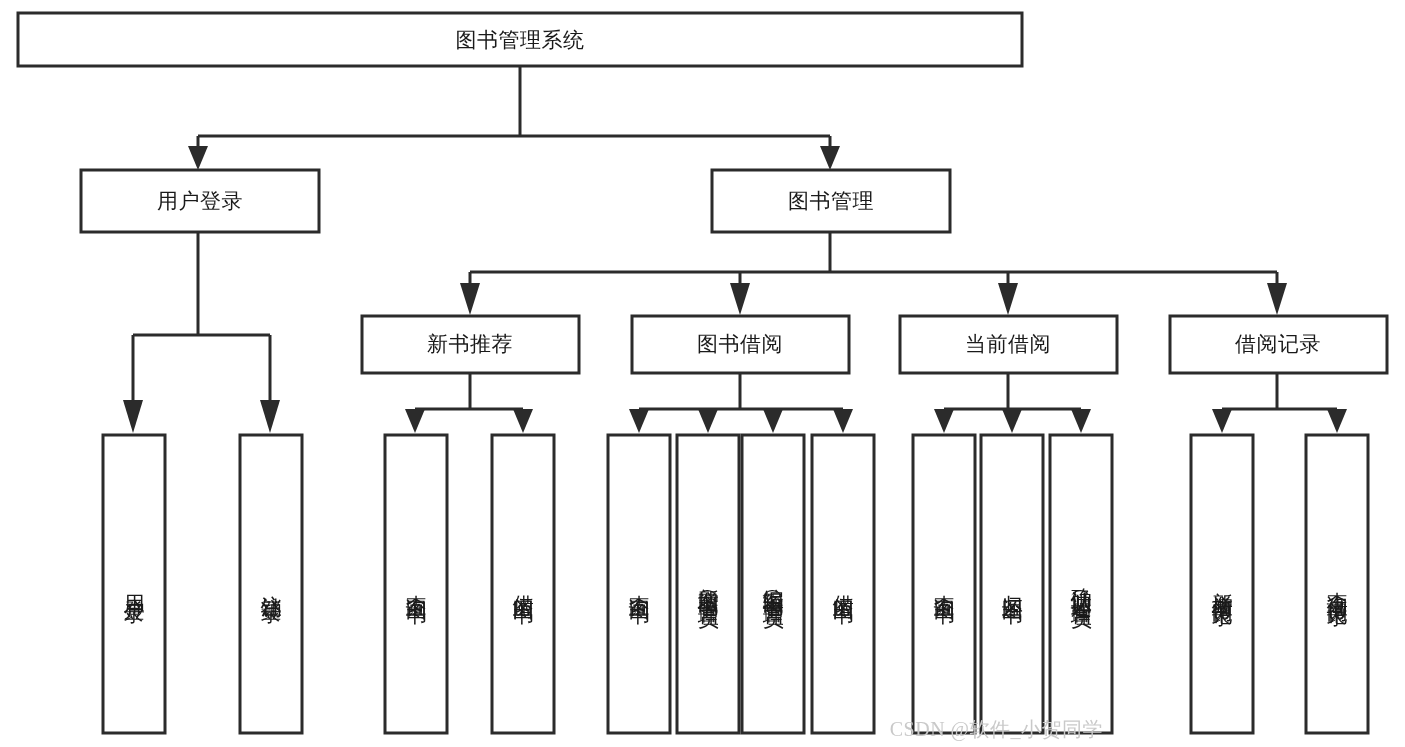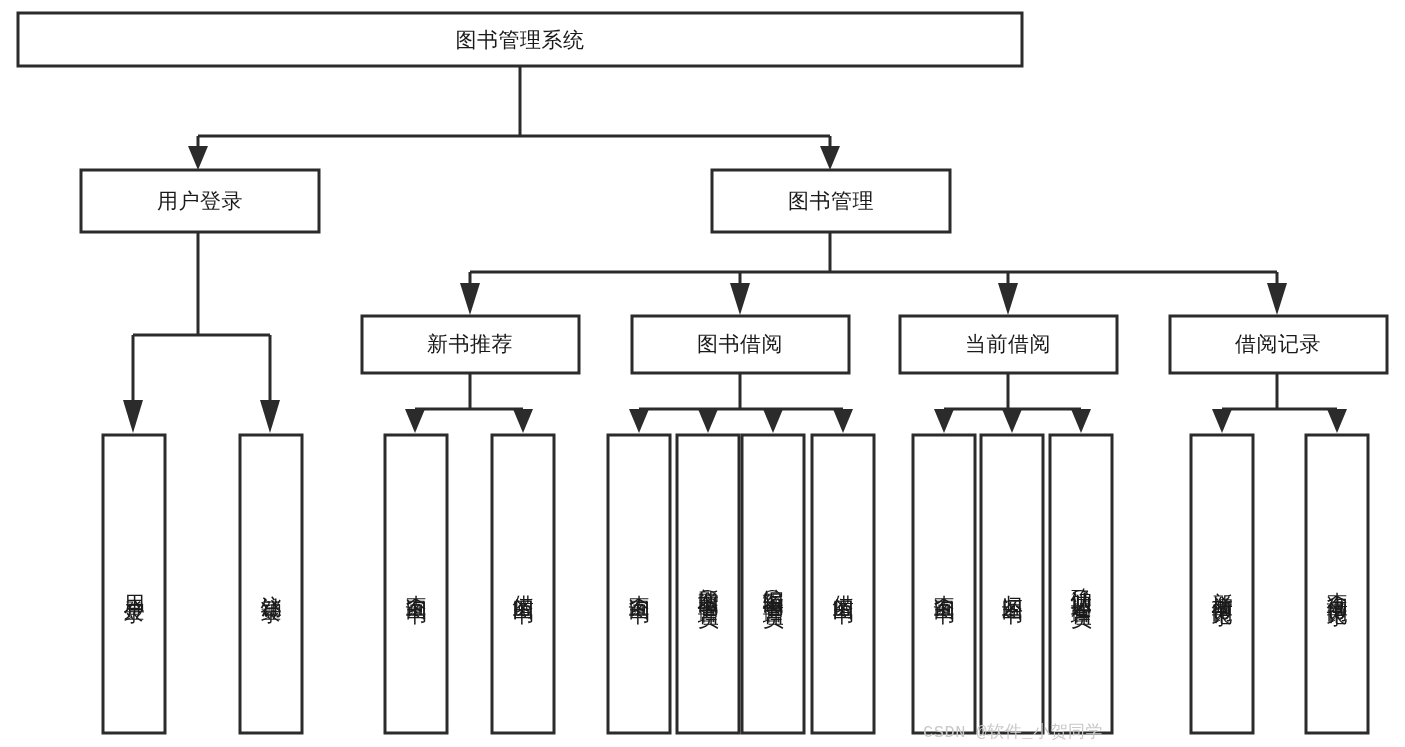--- a/index.html
+++ b/index.html
@@ -66,22 +66,22 @@
     line-height: 1.35;
     color: #1a1a1a;
     letter-spacing: 3px;
     white-space: nowrap;
     text-align: center;
   }
   #watermark {
     position: absolute;
     right: 8px;
     bottom: 4px;
-    font-family: Liberation Mono, monospace;
-    font-size: 17px;
+    font-family: Liberation Serif, serif;
+    font-size: 20px;
     color: #c9c9c9;
     letter-spacing: 0.5px;
     white-space: nowrap;
     user-select: none;
   }
 </style>
 </head>
 <body>
 
 <div id="diagram-root">

